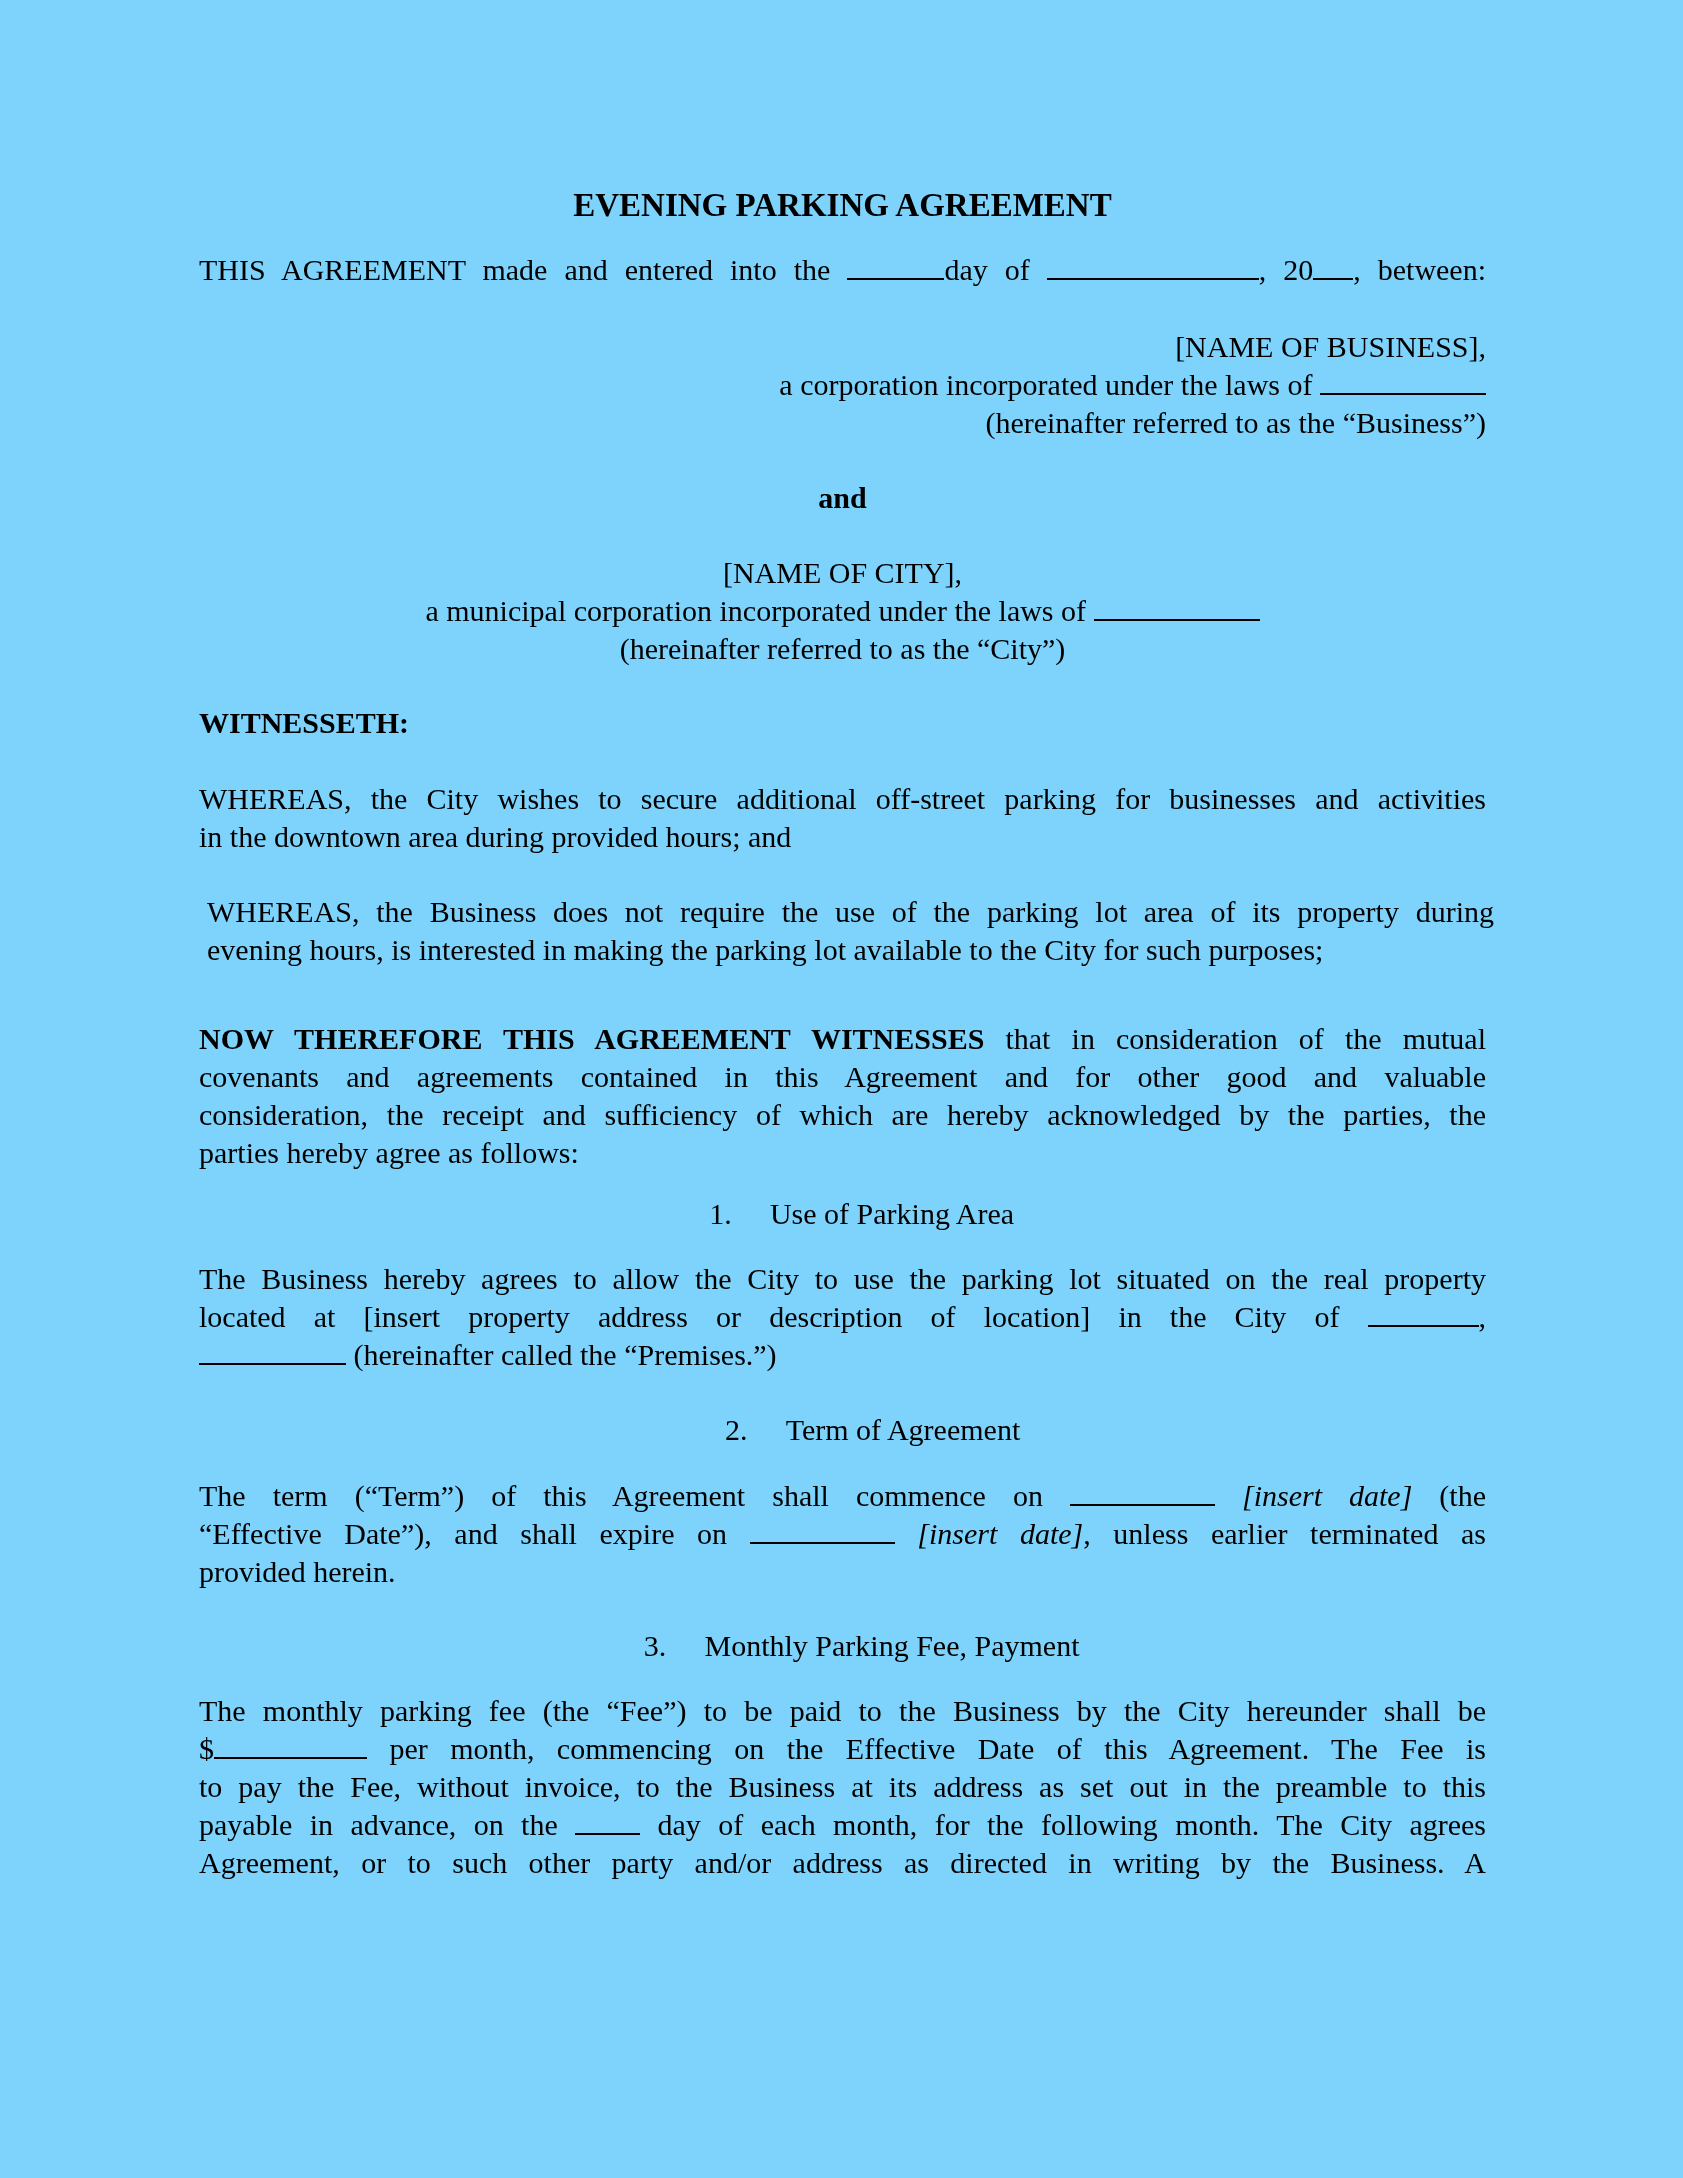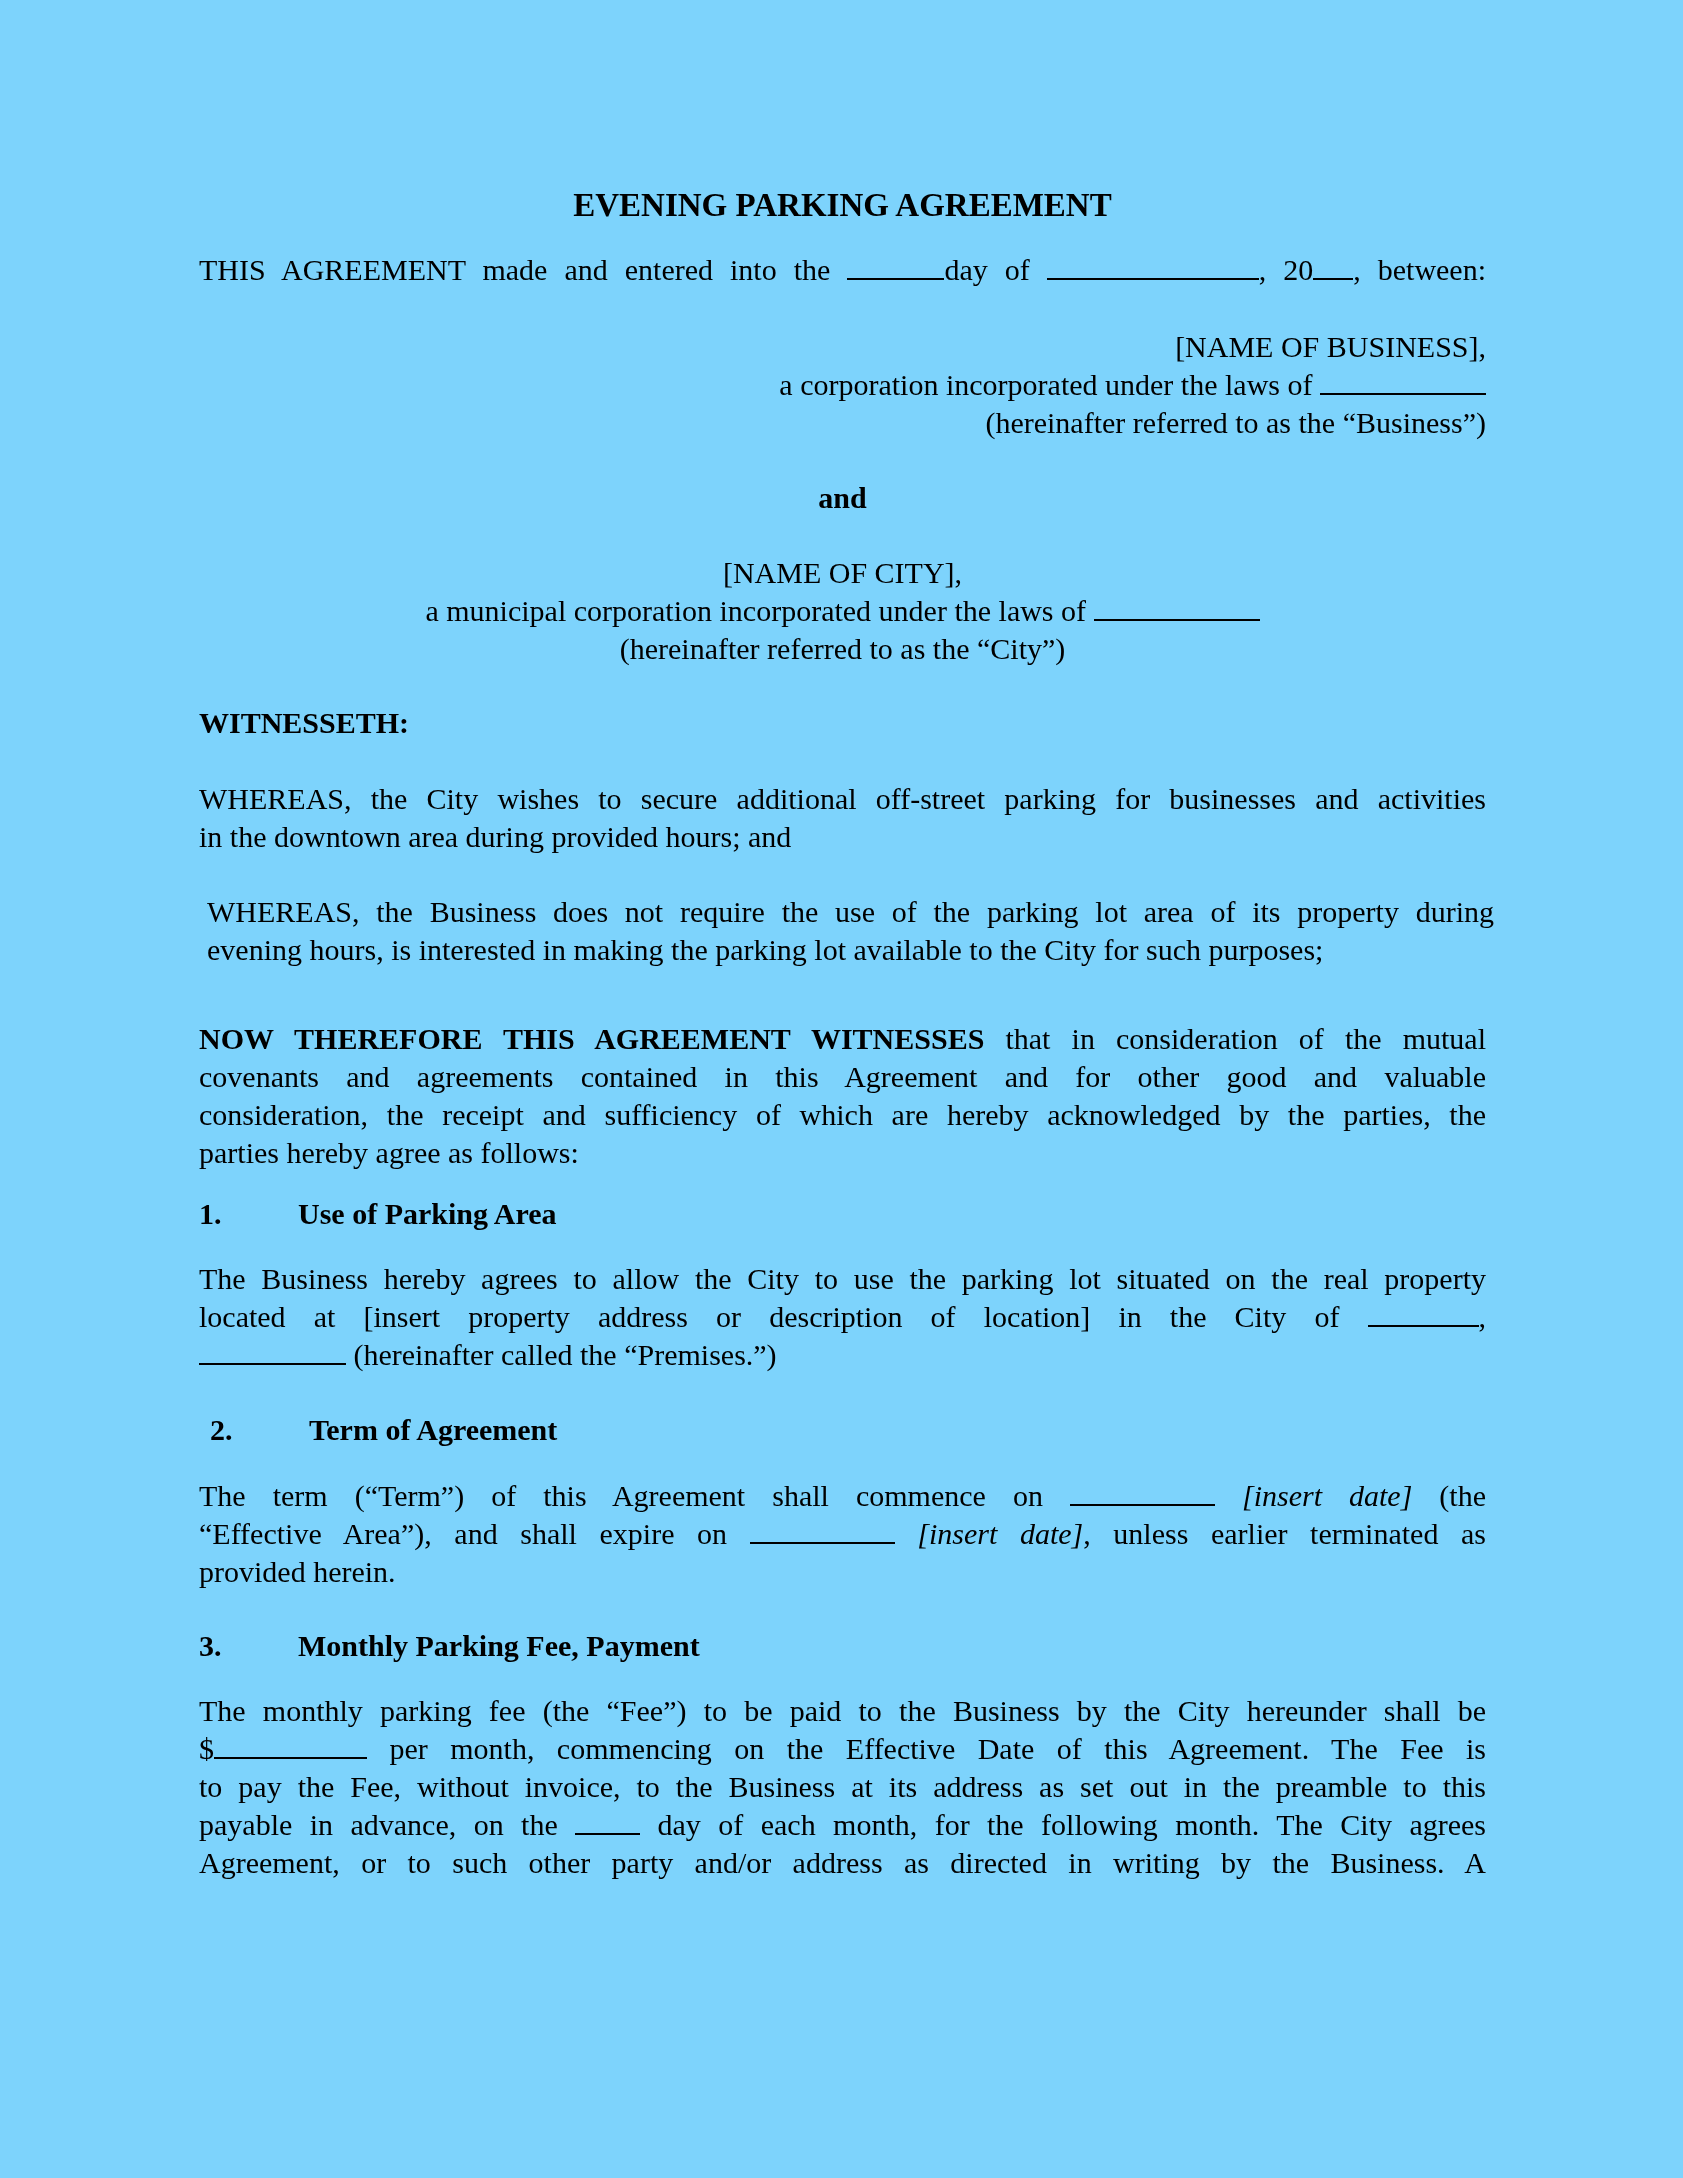--- a/index.html
+++ b/index.html
@@ -8,21 +8,21 @@
   .page { position: absolute; left: 0; top: 0; width: 1683px; height: 2178px; background: #7dd3fc; }
   .blk { position: absolute; left: 199px; width: 1287px; font-size: 30px; line-height: 38px; }
   .center { text-align: center; }
   .just { text-align: justify; text-align-last: left; }
   .just .ln { display: block; text-align: justify; text-align-last: justify; }
   .just .ln.last { text-align-last: left; }
   .title { font-weight: bold; font-size: 33px; }
   .b { font-weight: bold; }
   .i { font-style: italic; }
   .blank { display: inline-block; border-bottom: 2px solid #000; height: 22px; vertical-align: baseline; }
-  .head { font-weight: bold; }
+  .head { font-weight: normal; text-align: center; }
   .head .num { display: inline-block; width: 99px; }
 </style>
 </head>
 <body>
 
 <div class="page">
 
   <div class="blk center title" style="top:186px;">EVENING PARKING AGREEMENT</div>
 
   <div class="blk" style="top:251px; text-align:justify; text-align-last:justify;">
@@ -69,21 +69,21 @@
     <span class="ln">The Business hereby agrees to allow the City to use the parking lot situated on the real property</span>
     <span class="ln"><span>located at [insert property address or description of location] in the City of </span><span class="blank" style="width:111px"></span><span>,</span></span>
     <span class="ln last"><span class="blank" style="width:147px"></span><span> (hereinafter called the “Premises.”)</span></span>
   </div>
 
   <div class="blk head" style="top:1411px;margin-left:11px;">
     <span class="num">2.</span><span>Term of Agreement</span>
   </div>
   <div class="blk just" style="top:1477px;">
     <span class="ln"><span>The term (“Term”) of this Agreement shall commence on </span><span class="blank" style="width:145px"></span> <span class="i">[insert date]</span><span> (the</span></span>
-    <span class="ln"><span>“Effective Area”), and shall expire on </span><span class="blank" style="width:145px"></span> <span class="i">[insert date]</span><span>, unless earlier terminated as</span></span>
+    <span class="ln"><span>“Effective Date”), and shall expire on </span><span class="blank" style="width:145px"></span> <span class="i">[insert date]</span><span>, unless earlier terminated as</span></span>
     <span class="ln last">provided herein.</span>
   </div>
 
   <div class="blk head" style="top:1627px;">
     <span class="num">3.</span><span>Monthly Parking Fee, Payment</span>
   </div>
   <div class="blk just" style="top:1692px;">
     <span class="ln">The monthly parking fee (the “Fee”) to be paid to the Business by the City hereunder shall be</span>
     <span class="ln"><span>$</span><span class="blank" style="width:153px"></span><span> per month, commencing on the Effective Date of this Agreement. The Fee is</span></span>
     <span class="ln">to pay the Fee, without invoice, to the Business at its address as set out in the preamble to this</span>

